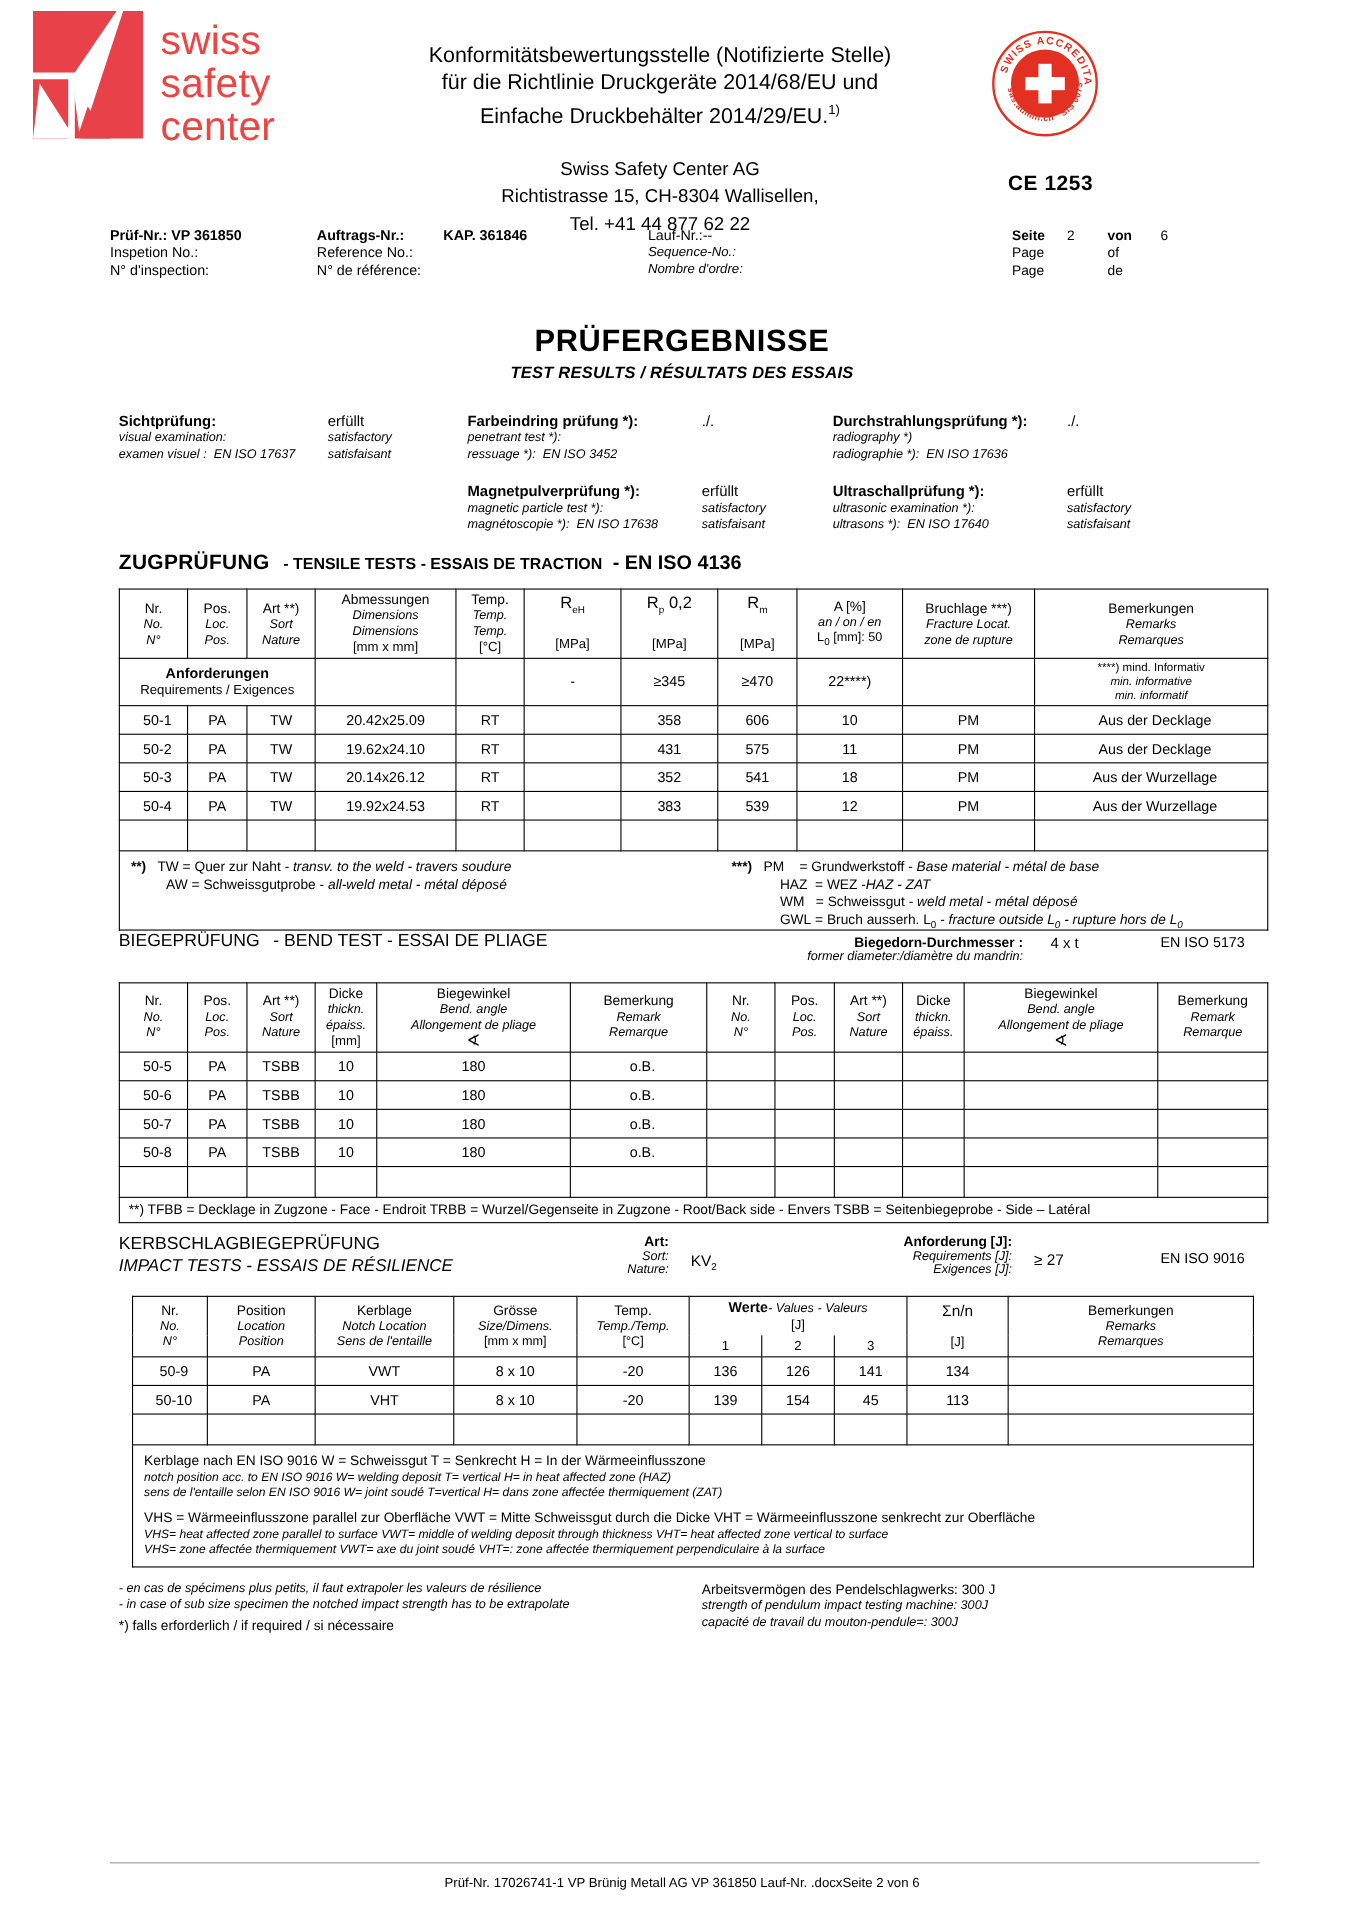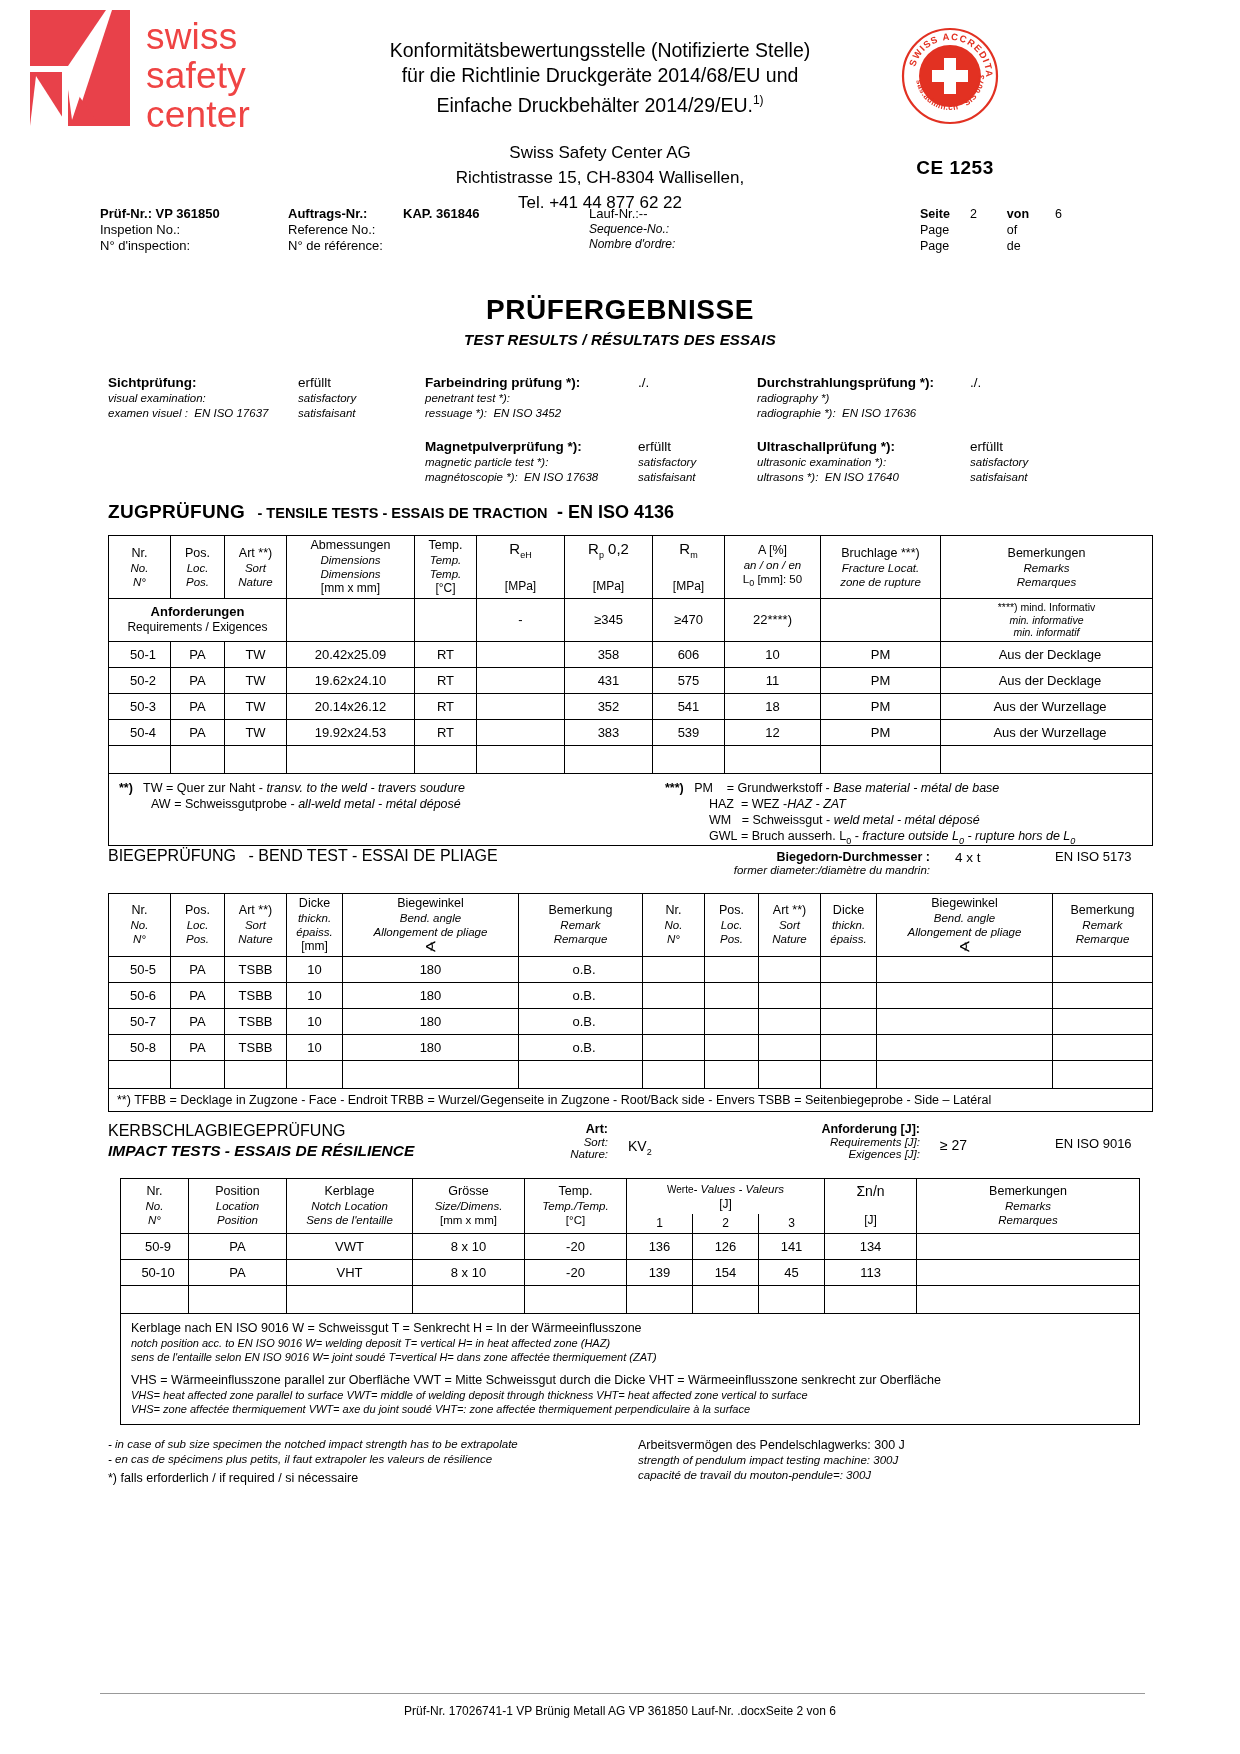--- a/index.html
+++ b/index.html
@@ -624,21 +624,21 @@
 
     <div class="notebar">
       <span>**)  TFBB = Decklage in Zugzone - Face - Endroit  TRBB = Wurzel/Gegenseite in Zugzone - Root/Back side  - Envers  TSBB = Seitenbiegeprobe - Side – Latéral</span>
     </div>
   </div>
 
   <div class="wrap">
     <div class="impacthdr">
       <div class="t" style="left:8px; top:0;">
         <div class="big">KERBSCHLAGBIEGEPRÜFUNG</div>
-        <div style="font-size:15.5px; font-weight:bold; font-style:italic; margin-top:2px;">IMPACT TESTS  -  ESSAIS DE RÉSILIENCE</div>
+        <div style="font-size:15.5px; font-weight:normal; font-style:italic; margin-top:2px;">IMPACT TESTS  -  ESSAIS DE RÉSILIENCE</div>
       </div>
       <div class="t" style="left:428px; top:0; text-align:right; width:80px; font-size:12.5px;">
         <div style="font-weight:bold;">Art:</div>
         <div style="font-style:italic; font-size:11.5px;">Sort:</div>
         <div style="font-style:italic; font-size:11.5px;">Nature:</div>
       </div>
       <div class="t" style="left:528px; top:16px; font-size:14px;">KV<sub>2</sub></div>
       <div class="t" style="left:620px; top:0; text-align:right; width:200px; font-size:12.5px;">
         <div style="font-weight:bold;">Anforderung [J]:</div>
         <div style="font-style:italic; font-size:11.5px;">Requirements [J]:</div>
@@ -682,21 +682,21 @@
               <div class="de">Grösse</div>
               <div class="en">Size/Dimens.</div>
               <div class="fr" style="font-style:normal;">[mm x mm]</div>
             </th>
         <th rowspan="2">
               <div class="de">Temp.</div>
               <div class="en">Temp./Temp.</div>
               <div class="fr" style="font-style:normal;">[°C]</div>
             </th>
         <th colspan="3" style="border-bottom:none;">
-          <div><span class="de" style="font-size:10px;">Werte</span><span class="en">- Values - Valeurs</span></div>
+          <div><span class="de" style="font-size:13px;font-weight:bold;">Werte</span><span class="en">- Values - Valeurs</span></div>
           <div class="un">[J]</div>
         </th>
         <th rowspan="2">
               <div class="de" style="font-size:14px;">Σn/n</div>
               <div class="un" style="margin-top:14px;">[J]</div>
             </th>
         <th rowspan="2">
               <div class="de">Bemerkungen</div>
               <div class="en">Remarks</div>
               <div class="fr">Remarques</div>
@@ -758,22 +758,22 @@
       <div style="font-size:11px; font-style:italic; line-height:14px;">sens de l'entaille selon EN ISO 9016   W= joint soudé   T=vertical   H= dans zone affectée thermiquement (ZAT)</div>
       <div style="font-size:12.5px; line-height:16px; margin-top:8px;">VHS = Wärmeeinflusszone parallel zur Oberfläche   VWT = Mitte Schweissgut durch die Dicke   VHT = Wärmeeinflusszone senkrecht zur Oberfläche</div>
       <div style="font-size:11px; font-style:italic; line-height:14px;">VHS= heat affected zone parallel to surface   VWT= middle of welding deposit through thickness   VHT= heat affected zone vertical to surface</div>
       <div style="font-size:11px; font-style:italic; line-height:14px;">VHS= zone affectée thermiquement   VWT= axe du joint soudé   VHT=: zone affectée thermiquement perpendiculaire à la surface</div>
     </div>
   </div>
 
   <div class="wrap">
     <div class="notes">
       <div>
+        <div class="it">- en cas de spécimens plus petits, il faut extrapoler les valeurs de résilience</div>
         <div class="it">- in case of sub size specimen the notched impact strength has to be extrapolate</div>
-        <div class="it">- en cas de spécimens plus petits, il faut extrapoler les valeurs de résilience</div>
         <div class="line" style="margin-top:3px;">*) falls erforderlich  /  if required  /  si nécessaire</div>
       </div>
       <div class="notescol2">
         <div class="line">Arbeitsvermögen des Pendelschlagwerks: 300 J</div>
         <div class="it">strength of pendulum impact testing machine: 300J</div>
         <div class="it">capacité de travail du mouton-pendule=: 300J</div>
       </div>
     </div>
   </div>
 

